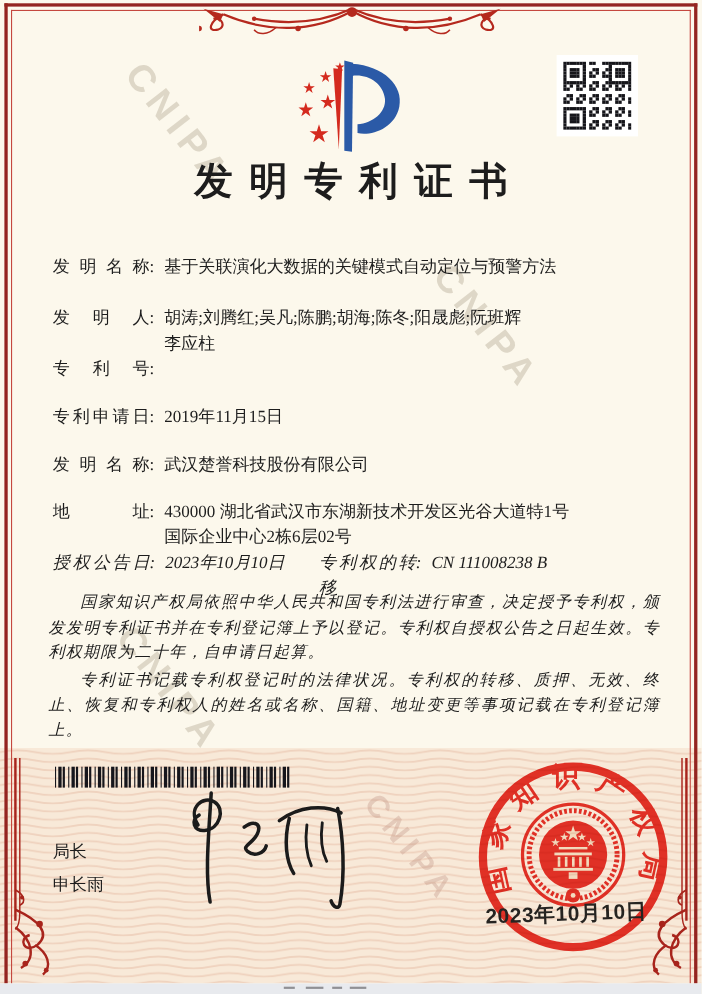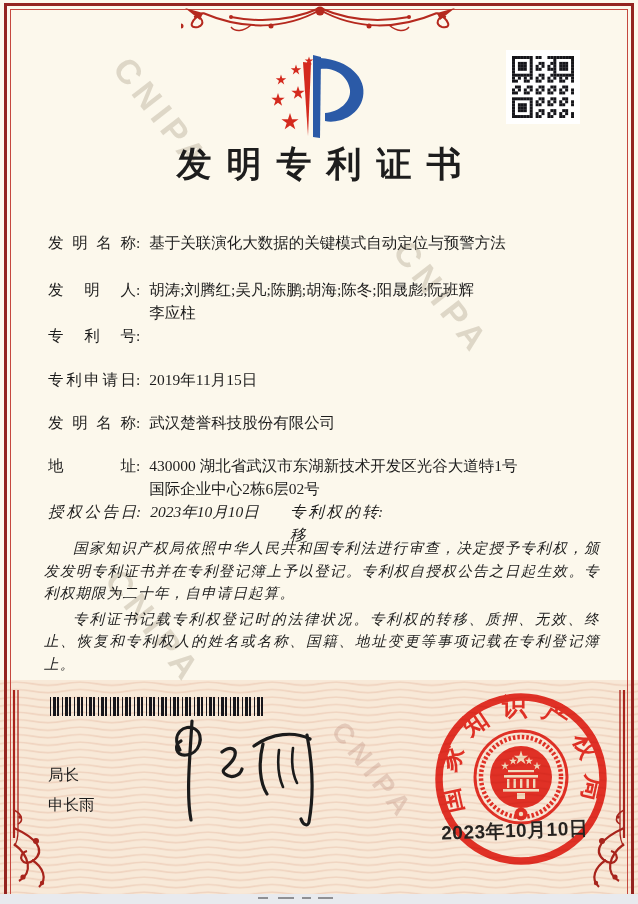--- a/index.html
+++ b/index.html
@@ -407,20 +407,21 @@
       <span class="fvalue">430000 湖北省武汉市东湖新技术开发区光谷大道特1号
 国际企业中心2栋6层02号</span>
     </div>
     <div class="frow mt0 row-2col">
       <span class="flabel">授权公告日</span>
         <span class="fcolon">:</span>
       <span class="fvalue">2023年10月10日</span>
       <span class="grp-right">
         <span class="flabel">专利权的转移</span>
           <span class="fcolon">:</span>
+        <span class="fvalue">CN 111008238 B</span>
       </span>
     </div>
   </div>
 
   <div class="paras">
     <p>国家知识产权局依照中华人民共和国专利法进行审查，决定授予专利权，颁发发明专利证书并在专利登记簿上予以登记。专利权自授权公告之日起生效。专利权期限为二十年，自申请日起算。</p>
     <p>专利证书记载专利权登记时的法律状况。专利权的转移、质押、无效、终止、恢复和专利权人的姓名或名称、国籍、地址变更等事项记载在专利登记簿上。</p>
   </div>
 
   <div class="barcode" id="barcode"><span style="width: 1px; background: rgb(22, 22, 28);"></span><span style="width: 2px; background: transparent;"></span><span style="width: 3px; background: rgb(22, 22, 28);"></span><span style="width: 1px; background: transparent;"></span><span style="width: 2px; background: rgb(22, 22, 28);"></span><span style="width: 3px; background: transparent;"></span><span style="width: 1px; background: rgb(22, 22, 28);"></span><span style="width: 2px; background: transparent;"></span><span style="width: 3px; background: rgb(22, 22, 28);"></span><span style="width: 1px; background: transparent;"></span><span style="width: 2px; background: rgb(22, 22, 28);"></span><span style="width: 3px; background: transparent;"></span><span style="width: 1px; background: rgb(22, 22, 28);"></span><span style="width: 2px; background: transparent;"></span><span style="width: 3px; background: rgb(22, 22, 28);"></span><span style="width: 1px; background: transparent;"></span><span style="width: 2px; background: rgb(22, 22, 28);"></span><span style="width: 3px; background: transparent;"></span><span style="width: 1px; background: rgb(22, 22, 28);"></span><span style="width: 2px; background: transparent;"></span><span style="width: 3px; background: rgb(22, 22, 28);"></span><span style="width: 1px; background: transparent;"></span><span style="width: 2px; background: rgb(22, 22, 28);"></span><span style="width: 3px; background: transparent;"></span><span style="width: 1px; background: rgb(22, 22, 28);"></span><span style="width: 2px; background: transparent;"></span><span style="width: 3px; background: rgb(22, 22, 28);"></span><span style="width: 1px; background: transparent;"></span><span style="width: 2px; background: rgb(22, 22, 28);"></span><span style="width: 3px; background: transparent;"></span><span style="width: 1px; background: rgb(22, 22, 28);"></span><span style="width: 2px; background: transparent;"></span><span style="width: 3px; background: rgb(22, 22, 28);"></span><span style="width: 1px; background: transparent;"></span><span style="width: 2px; background: rgb(22, 22, 28);"></span><span style="width: 3px; background: transparent;"></span><span style="width: 1px; background: rgb(22, 22, 28);"></span><span style="width: 2px; background: transparent;"></span><span style="width: 3px; background: rgb(22, 22, 28);"></span><span style="width: 1px; background: transparent;"></span><span style="width: 2px; background: rgb(22, 22, 28);"></span><span style="width: 3px; background: transparent;"></span><span style="width: 1px; background: rgb(22, 22, 28);"></span><span style="width: 2px; background: transparent;"></span><span style="width: 3px; background: rgb(22, 22, 28);"></span><span style="width: 1px; background: transparent;"></span><span style="width: 2px; background: rgb(22, 22, 28);"></span><span style="width: 3px; background: transparent;"></span><span style="width: 1px; background: rgb(22, 22, 28);"></span><span style="width: 2px; background: transparent;"></span><span style="width: 3px; background: rgb(22, 22, 28);"></span><span style="width: 1px; background: transparent;"></span><span style="width: 2px; background: rgb(22, 22, 28);"></span><span style="width: 3px; background: transparent;"></span><span style="width: 1px; background: rgb(22, 22, 28);"></span><span style="width: 2px; background: transparent;"></span><span style="width: 3px; background: rgb(22, 22, 28);"></span><span style="width: 1px; background: transparent;"></span><span style="width: 2px; background: rgb(22, 22, 28);"></span><span style="width: 3px; background: transparent;"></span><span style="width: 1px; background: rgb(22, 22, 28);"></span><span style="width: 2px; background: transparent;"></span><span style="width: 3px; background: rgb(22, 22, 28);"></span><span style="width: 1px; background: transparent;"></span><span style="width: 2px; background: rgb(22, 22, 28);"></span><span style="width: 3px; background: transparent;"></span><span style="width: 1px; background: rgb(22, 22, 28);"></span><span style="width: 2px; background: transparent;"></span><span style="width: 3px; background: rgb(22, 22, 28);"></span><span style="width: 1px; background: transparent;"></span><span style="width: 2px; background: rgb(22, 22, 28);"></span><span style="width: 3px; background: transparent;"></span><span style="width: 1px; background: rgb(22, 22, 28);"></span><span style="width: 2px; background: transparent;"></span><span style="width: 3px; background: rgb(22, 22, 28);"></span><span style="width: 1px; background: transparent;"></span><span style="width: 2px; background: rgb(22, 22, 28);"></span><span style="width: 3px; background: transparent;"></span><span style="width: 1px; background: rgb(22, 22, 28);"></span><span style="width: 2px; background: transparent;"></span><span style="width: 3px; background: rgb(22, 22, 28);"></span><span style="width: 1px; background: transparent;"></span><span style="width: 2px; background: rgb(22, 22, 28);"></span><span style="width: 3px; background: transparent;"></span><span style="width: 1px; background: rgb(22, 22, 28);"></span><span style="width: 2px; background: transparent;"></span><span style="width: 3px; background: rgb(22, 22, 28);"></span><span style="width: 1px; background: transparent;"></span><span style="width: 2px; background: rgb(22, 22, 28);"></span><span style="width: 3px; background: transparent;"></span><span style="width: 1px; background: rgb(22, 22, 28);"></span><span style="width: 2px; background: transparent;"></span><span style="width: 3px; background: rgb(22, 22, 28);"></span><span style="width: 1px; background: transparent;"></span><span style="width: 2px; background: rgb(22, 22, 28);"></span><span style="width: 3px; background: transparent;"></span><span style="width: 1px; background: rgb(22, 22, 28);"></span><span style="width: 2px; background: transparent;"></span><span style="width: 3px; background: rgb(22, 22, 28);"></span><span style="width: 1px; background: transparent;"></span><span style="width: 2px; background: rgb(22, 22, 28);"></span><span style="width: 3px; background: transparent;"></span><span style="width: 1px; background: rgb(22, 22, 28);"></span><span style="width: 2px; background: transparent;"></span><span style="width: 3px; background: rgb(22, 22, 28);"></span><span style="width: 1px; background: transparent;"></span><span style="width: 2px; background: rgb(22, 22, 28);"></span></div>

